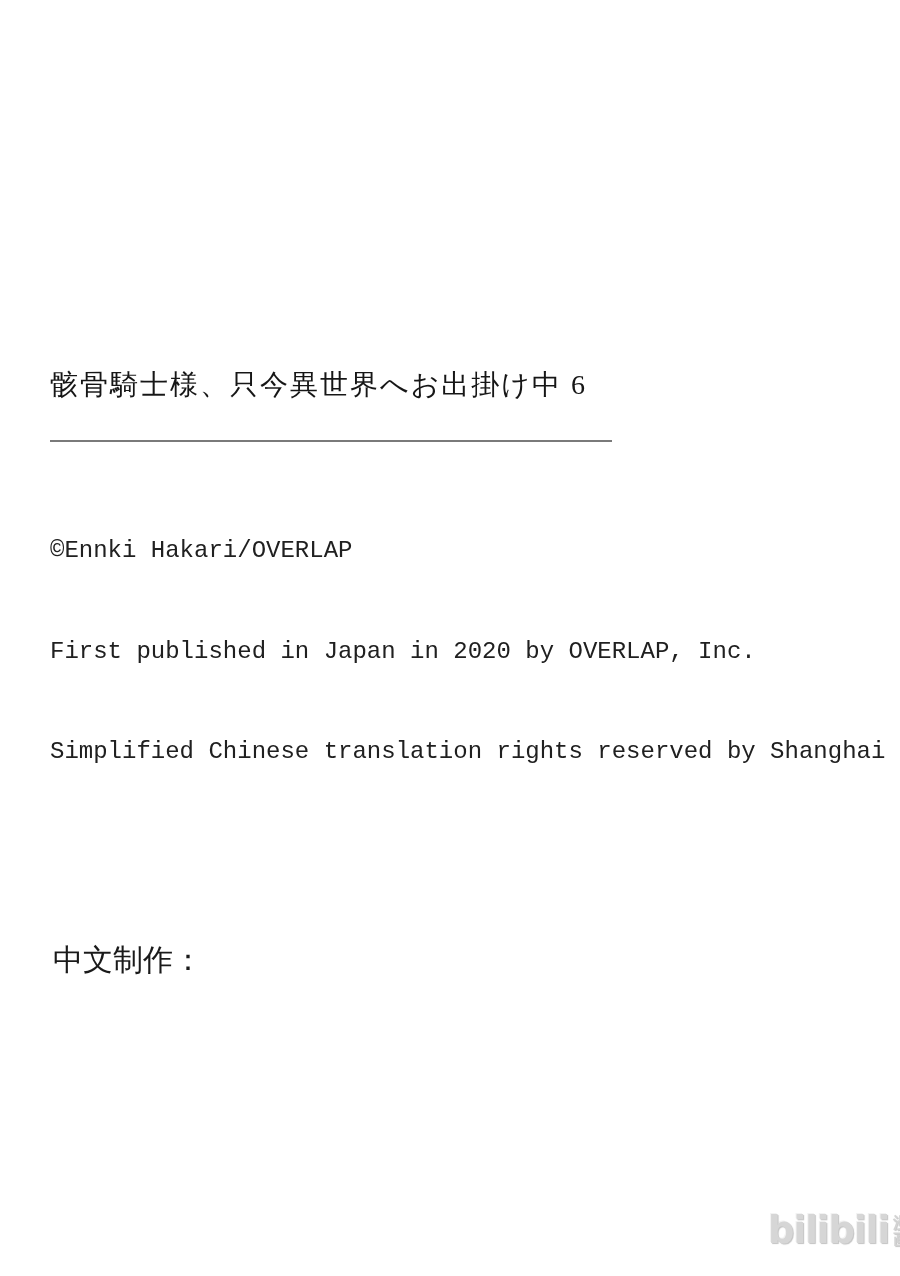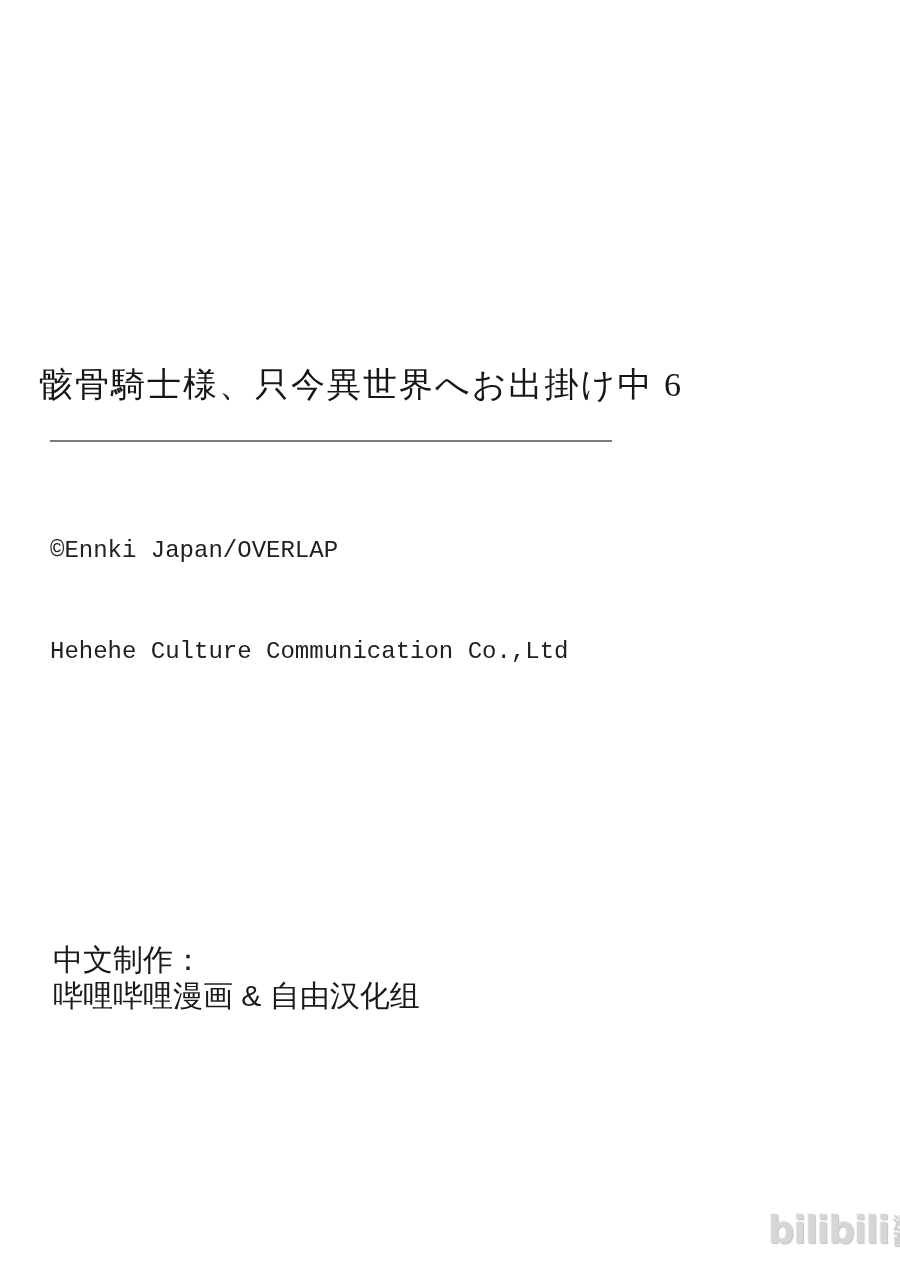--- a/index.html
+++ b/index.html
@@ -11,23 +11,23 @@
     width: 900px;
     height: 1276px;
     position: relative;
     overflow: hidden;
     font-family: "Liberation Serif", "DejaVu Serif", serif;
     color: #1e1e1e;
   }
 
   .page-title {
     position: absolute;
-    left: 39px;
+    left: 50px;
     top: 360px;
-    font-size: 34px;
+    font-size: 28px;
     line-height: 50px;
     letter-spacing: 2px;
     color: #161616;
     font-family: "Liberation Serif", "DejaVu Serif", serif;
     white-space: nowrap;
   }
 
   .title-divider {
     position: absolute;
     left: 50px;
@@ -90,27 +90,27 @@
   }
 </style>
 </head>
 <body>
 
 <div class="page-title">骸骨騎士様、只今異世界へお出掛け中 6</div>
 
 <div class="title-divider"></div>
 
 <div class="copyright-block">
-  <div>©Ennki Japan/OVERLAP</div>
-  <div>Hehehe Culture Communication Co.,Ltd</div>
+  <div>©Ennki Hakari/OVERLAP</div>
+  <div>First published in Japan in 2020 by OVERLAP, Inc.</div>
+  <div>Simplified Chinese translation rights reserved by Shanghai</div>
 </div>
 
 <div class="credits-block">
   <div>中文制作：</div>
-  <div>哔哩哔哩漫画 &amp; 自由汉化组</div>
 </div>
 
 <div class="watermark">
   <span class="wm-brand">bilibili</span>
   <span class="wm-suffix">
     <span>漫</span>
     <span>画</span>
   </span>
 </div>
 

